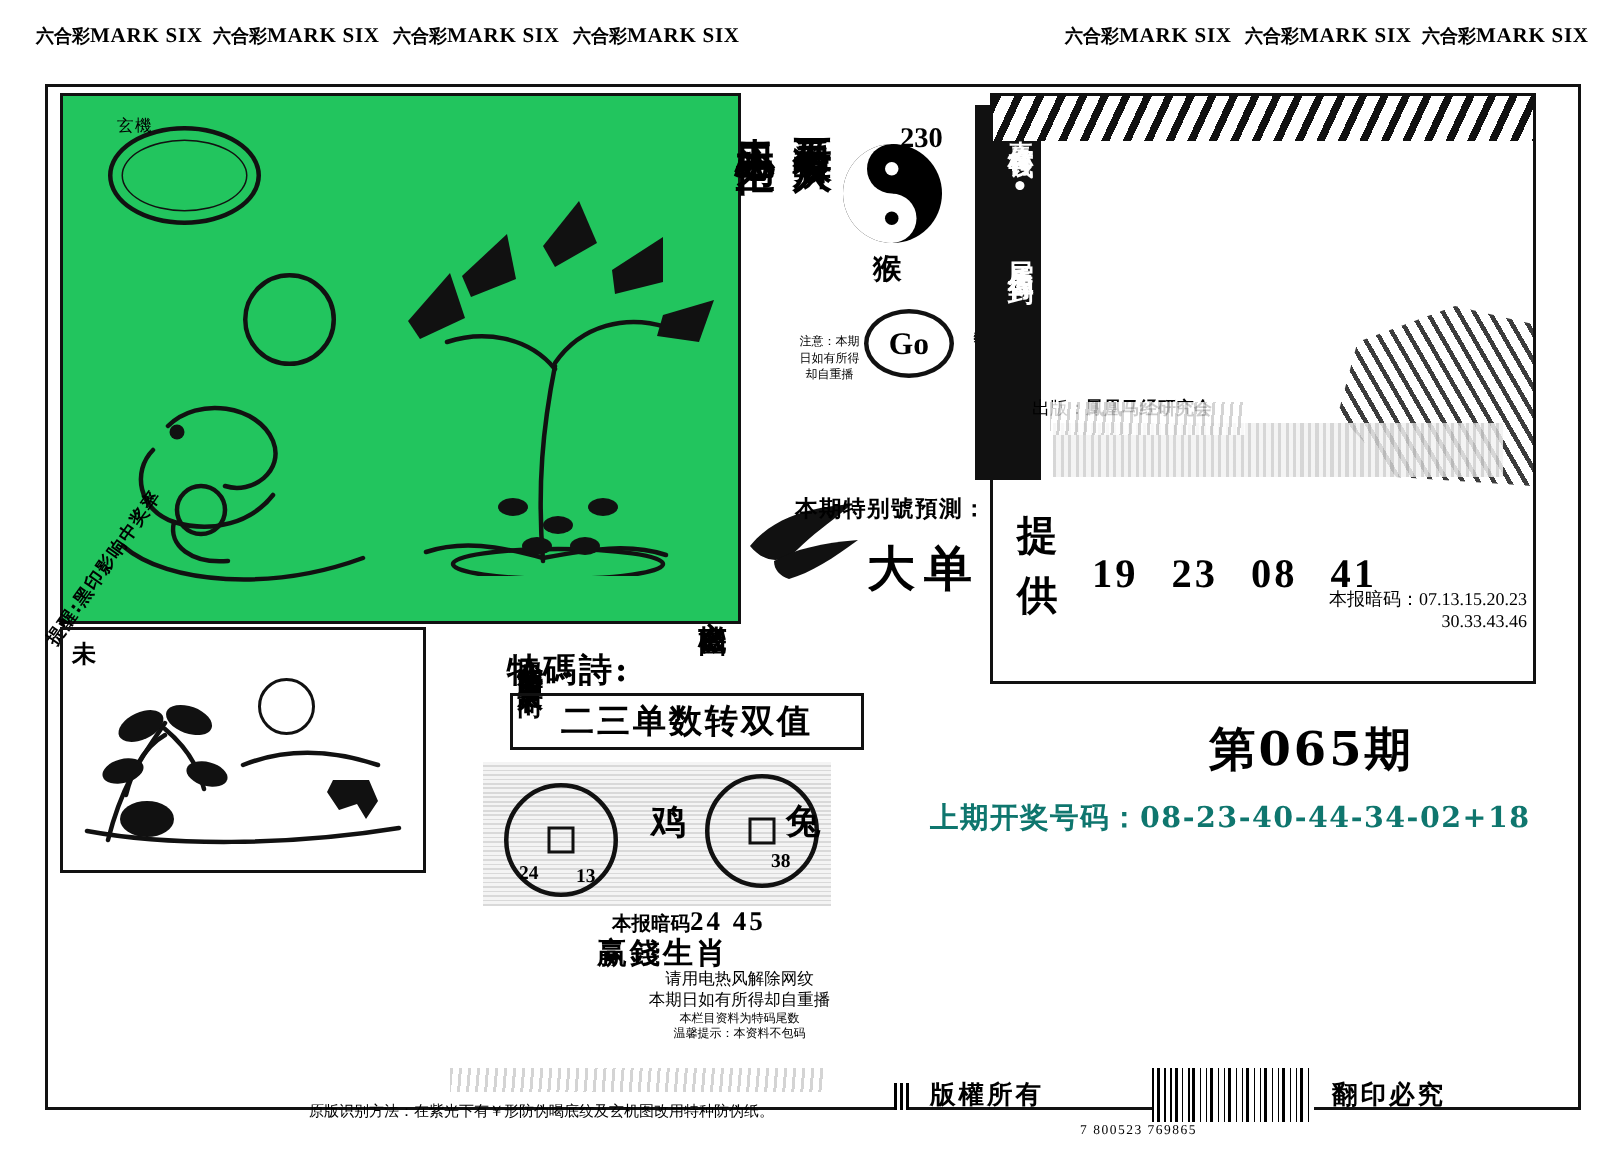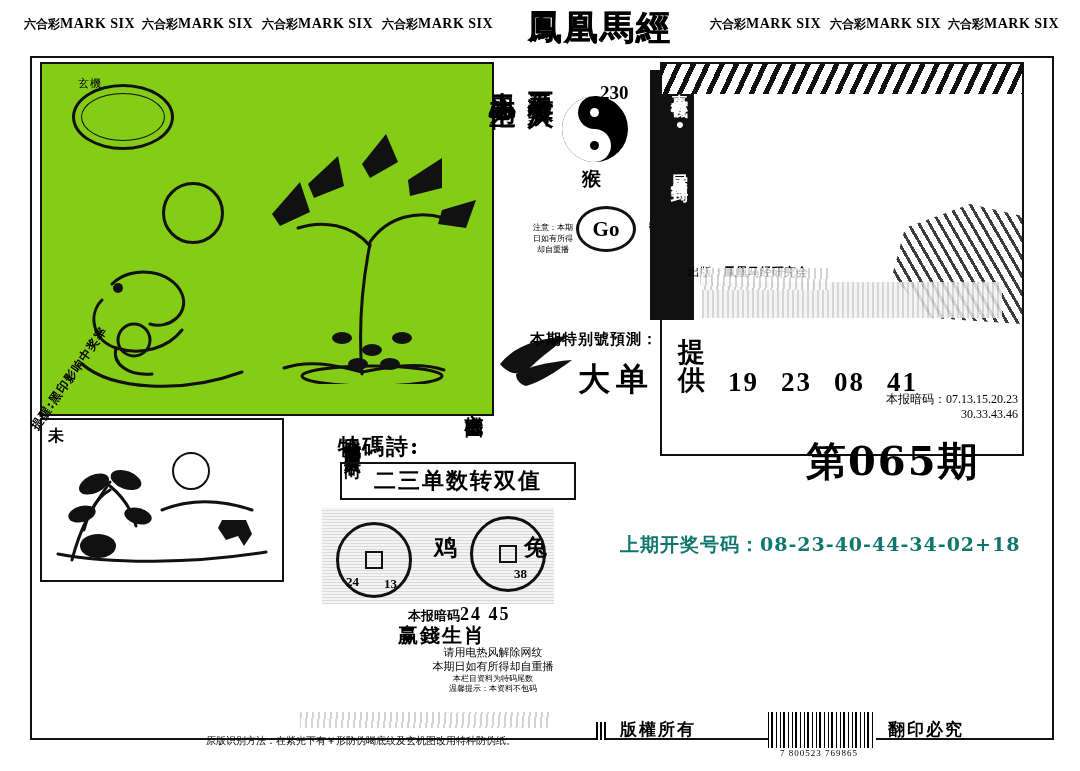--- a/index.html
+++ b/index.html
@@ -17,21 +17,21 @@
   .masthead{position:absolute;left:495px;top:6px;width:210px;height:44px;
             display:flex;align-items:center;justify-content:center;
             font-family:"DejaVu Serif","Liberation Serif",serif;
             font-size:34px;font-weight:bold;letter-spacing:2px;
             -webkit-text-stroke:0.6px #000;}
 
   
   .page-frame{left:30px;top:56px;width:1020px;height:680px;border:2px solid #111;}
 
   
-  .pic-box{left:40px;top:62px;width:450px;height:350px;border:2px solid #111;background:#84cc16;}
+  .pic-box{left:40px;top:62px;width:450px;height:350px;border:2px solid #111;background:#22c55e;}
   .seal{position:absolute;left:30px;top:20px;width:96px;height:60px;border:3px solid #111;
         border-radius:50%/50%;}
   .seal:after{content:"";position:absolute;left:6px;top:6px;right:6px;bottom:6px;
         border:1px solid #111;border-radius:50%/50%;}
   .seal-txt{position:absolute;left:0;top:14px;width:96px;text-align:center;font-size:11px;
         letter-spacing:1px;line-height:12px;}
   .moon{position:absolute;left:120px;top:118px;width:56px;height:56px;border:3px solid #111;border-radius:50%;}
   .plant{position:absolute;}
   .vlabel{position:absolute;right:6px;bottom:6px;writing-mode:vertical-rl;
           font-size:19px;font-weight:bold;letter-spacing:3px;line-height:22px;
@@ -83,30 +83,30 @@
   .gray-band{position:absolute;left:40px;top:218px;width:300px;height:36px;
          background:repeating-linear-gradient(90deg,#cfcfcf 0 2px,#f2f2f2 2px 5px);opacity:.85;}
   .dragon{position:absolute;right:0;top:140px;width:130px;height:120px;
          background:repeating-linear-gradient(60deg,#1a1a1a 0 3px,#ffffff 3px 9px);
          clip-path:polygon(10% 20%,60% 0,100% 10%,100% 100%,30% 95%,0 60%);opacity:.85;}
 
   
   .pred-label{left:530px;top:330px;font-size:15px;font-weight:bold;letter-spacing:1px;}
   .dadan{left:578px;top:358px;font-size:32px;font-weight:bold;letter-spacing:6px;
          font-family:"DejaVu Serif","Liberation Serif",serif;}
-  .tigong{left:678px;top:338px;font-size:27px;font-weight:bold;line-height:28px;width:40px;
+  .tigong{left:678px;top:338px;font-size:27px;font-weight:bold;line-height:40px;width:40px;
           font-family:"DejaVu Serif","Liberation Serif",serif;}
   .pred-nums{left:728px;top:340px;font-size:27px;font-weight:bold;letter-spacing:2px;
              font-family:"Liberation Serif",serif;margin-top:27px;}
   .pred-nums span{margin-right:22px;}
   .secret1{left:840px;top:392px;font-size:12px;text-align:right;width:178px;line-height:15px;}
   .secret1 .v{font-family:"Liberation Serif",serif;text-align:right;}
 
   
-  .issue{left:806px;top:434px;font-size:40px;font-weight:bold;letter-spacing:2px;
+  .issue{left:806px;top:479px;font-size:31px;font-weight:bold;letter-spacing:2px;
          font-family:"DejaVu Serif","Liberation Serif",serif;}
 
   
   .lastdraw{left:620px;top:532px;font-size:19px;font-weight:bold;color:#0f766e;
             font-family:"DejaVu Serif","Liberation Serif",serif;letter-spacing:1px;}
 
   
   .tms-label{left:338px;top:432px;font-size:22px;font-weight:bold;letter-spacing:2px;
              font-family:"DejaVu Serif","Liberation Serif",serif;}
   .tms-box{left:340px;top:462px;width:232px;height:34px;border:2px solid #111;
@@ -130,39 +130,38 @@
   .antifake .s{font-size:8px;line-height:10px;display:block;}
 
   
   .bottom-note{left:206px;top:734px;font-size:10px;letter-spacing:0px;white-space:nowrap;}
   .copyright{left:620px;top:718px;font-size:17px;font-weight:bold;letter-spacing:2px;
              font-family:"DejaVu Serif","Liberation Serif",serif;}
   .reprint{left:888px;top:718px;font-size:17px;font-weight:bold;letter-spacing:2px;
            font-family:"DejaVu Serif","Liberation Serif",serif;}
   .barcode{left:768px;top:712px;width:108px;height:36px;
            background:repeating-linear-gradient(90deg,#000 0 1px,#fff 1px 3px,#000 3px 5px,#fff 5px 8px,#000 8px 9px,#fff 9px 12px);}
-  .barcode-txt{left:780px;top:748px;font-size:9px;letter-spacing:1px;font-family:"Liberation Serif",serif;}
+  .barcode-txt{left:720px;top:748px;font-size:9px;letter-spacing:1px;font-family:"Liberation Serif",serif;}
   .bar-small{left:596px;top:722px;width:10px;height:18px;
            background:repeating-linear-gradient(90deg,#000 0 2px,#fff 2px 4px);}
 
   .smear{position:absolute;background:repeating-linear-gradient(95deg,#c9c9c9 0 2px,#fff 2px 6px);opacity:.8;}
 </style>
 </head>
 <body>
 
 <div class="abs topstrip">
   <div class="marksix" style="left:24px"><span class="ms-cn">六合彩</span><span class="ms-en">MARK SIX</span></div>
   <div class="marksix" style="left:142px"><span class="ms-cn">六合彩</span><span class="ms-en">MARK SIX</span></div>
   <div class="marksix" style="left:262px"><span class="ms-cn">六合彩</span><span class="ms-en">MARK SIX</span></div>
   <div class="marksix" style="left:382px"><span class="ms-cn">六合彩</span><span class="ms-en">MARK SIX</span></div>
   <div class="marksix" style="left:710px"><span class="ms-cn">六合彩</span><span class="ms-en">MARK SIX</span></div>
   <div class="marksix" style="left:830px"><span class="ms-cn">六合彩</span><span class="ms-en">MARK SIX</span></div>
   <div class="marksix" style="left:948px"><span class="ms-cn">六合彩</span><span class="ms-en">MARK SIX</span></div>
 
-  <div class="masthead">鳳凰馬經</div>
 </div>
 
 <div class="abs page-frame"></div>
 
 <div class="abs pic-box">
 
   <div class="seal"></div>
   <div class="seal-txt">玄機</div>
 
   <div class="moon"></div>

